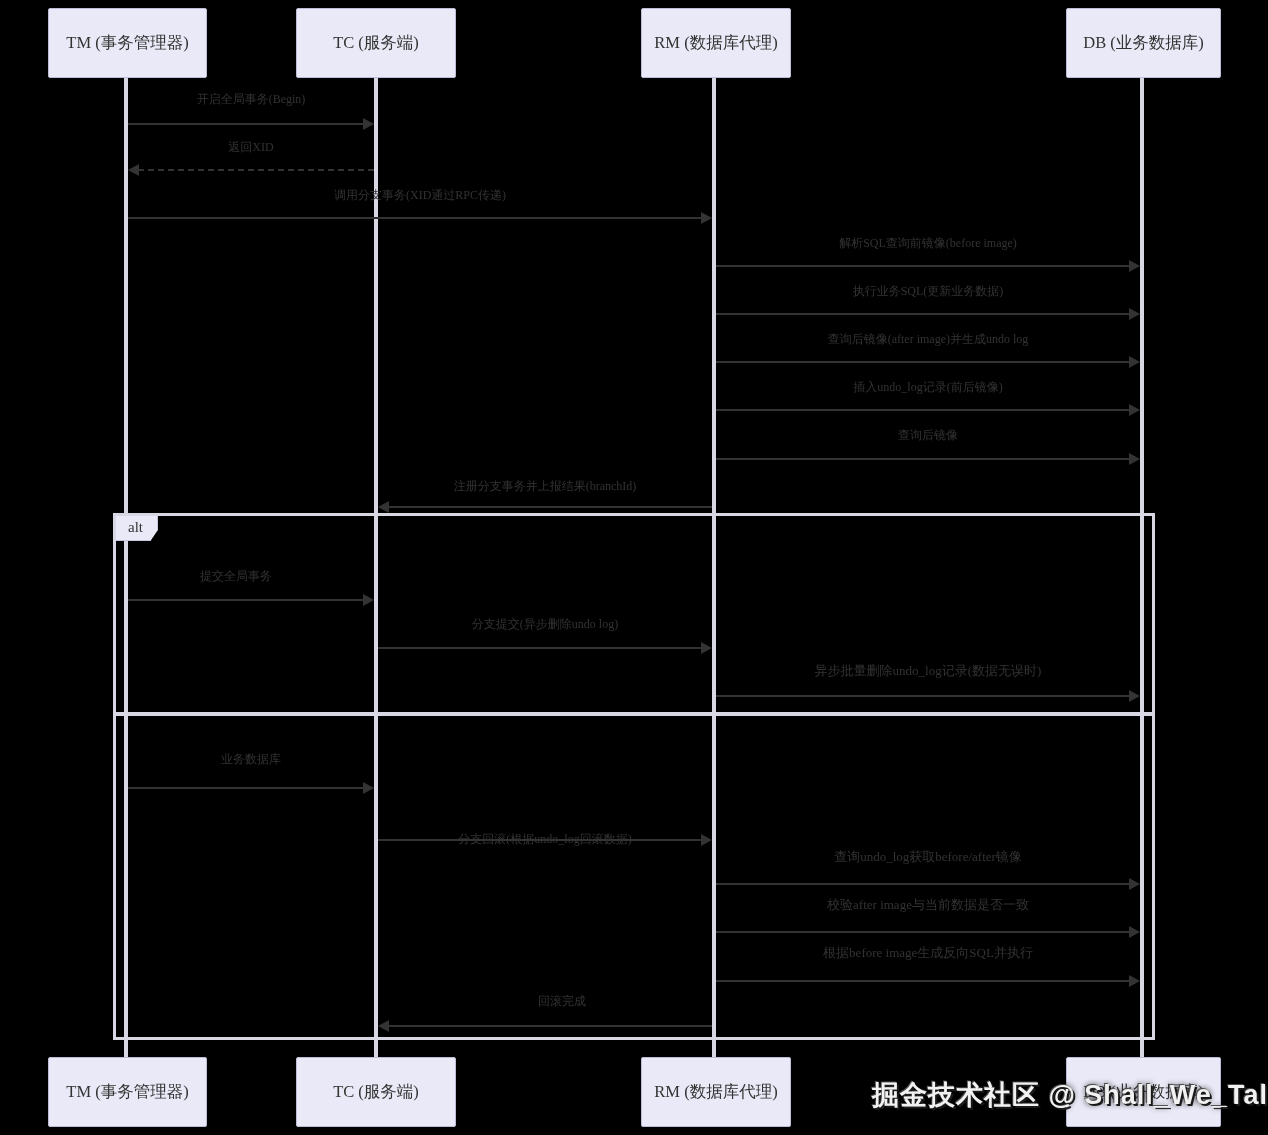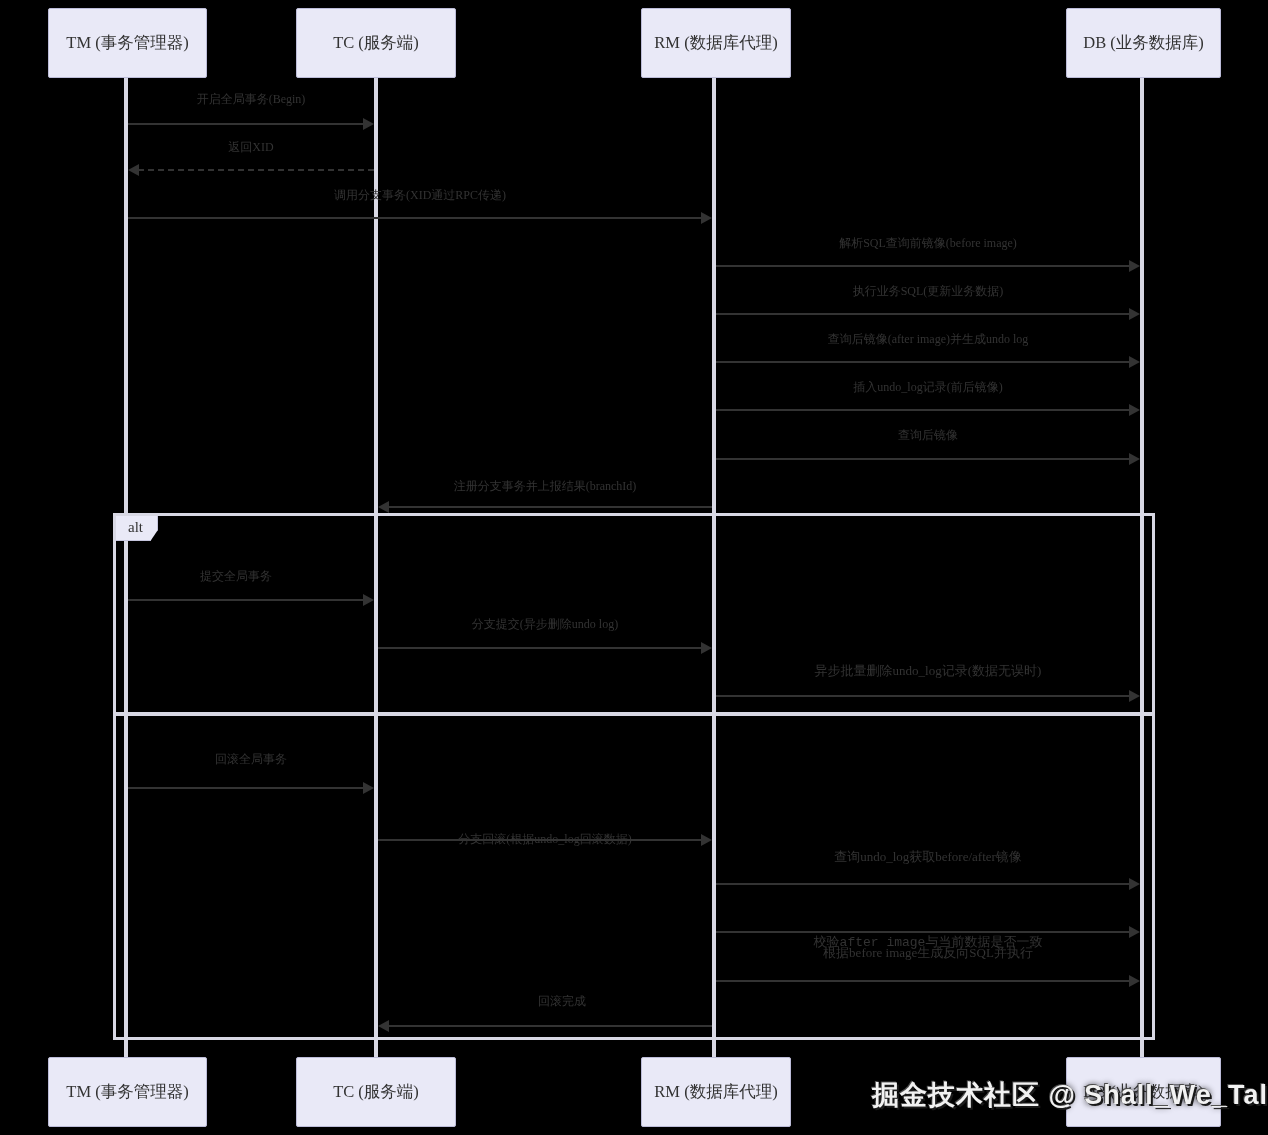--- a/index.html
+++ b/index.html
@@ -85,30 +85,30 @@
       <div class="head left" style="top: 501px; left: 378px;"></div>
       <div class="msg-label" style="left: 236px; top: 565px;">提交全局事务</div>
       <div class="msg-line" style="left: 128px; width: 236px; top: 599px;"></div>
       <div class="head right" style="top: 594px; left: 363px;"></div>
       <div class="msg-label" style="left: 545px; top: 613px;">分支提交(异步删除undo log)</div>
       <div class="msg-line" style="left: 378px; width: 324px; top: 647px;"></div>
       <div class="head right" style="top: 642px; left: 701px;"></div>
       <div class="msg-label small" style="left: 928px; top: 660px;">异步批量删除undo_log记录(数据无误时)</div>
       <div class="msg-line" style="left: 716px; width: 414px; top: 695px;"></div>
       <div class="head right" style="top: 690px; left: 1129px;"></div>
-      <div class="msg-label" style="left: 251px; top: 748px;">回滚全局事务</div>
+      <div class="msg-label" style="left: 251px; top: 748px;">业务数据库</div>
       <div class="msg-line" style="left: 128px; width: 236px; top: 787px;"></div>
       <div class="head right" style="top: 782px; left: 363px;"></div>
       <div class="msg-label" style="left: 545px; top: 800px; margin-top: 28px;">分支回滚(根据undo_log回滚数据)</div>
       <div class="msg-line" style="left: 378px; width: 324px; top: 839px;"></div>
       <div class="head right" style="top: 834px; left: 701px;"></div>
       <div class="msg-label small" style="left: 928px; top: 846px;">查询undo_log获取before/after镜像</div>
       <div class="msg-line" style="left: 716px; width: 414px; top: 883px;"></div>
       <div class="head right" style="top: 878px; left: 1129px;"></div>
-      <div class="msg-label small" style="left: 928px; top: 932px; font-family: Liberation Mono, monospace;">校验after image与当前数据是否一致</div>
+      <div class="msg-label small" style="left: 928px; top: 894px;">校验after image与当前数据是否一致</div>
       <div class="msg-line" style="left: 716px; width: 414px; top: 931px;"></div>
       <div class="head right" style="top: 926px; left: 1129px;"></div>
       <div class="msg-label small" style="left: 928px; top: 942px;">根据before image生成反向SQL并执行</div>
       <div class="msg-line" style="left: 716px; width: 414px; top: 980px;"></div>
       <div class="head right" style="top: 975px; left: 1129px;"></div>
       <div class="msg-label" style="left: 545px; top: 990px; margin-left: 17px;">回滚完成</div>
       <div class="msg-line" style="left: 388px; width: 324px; top: 1025px;"></div>
       <div class="head left" style="top: 1020px; left: 378px;"></div>
     </div>
   <div id="boxes">

